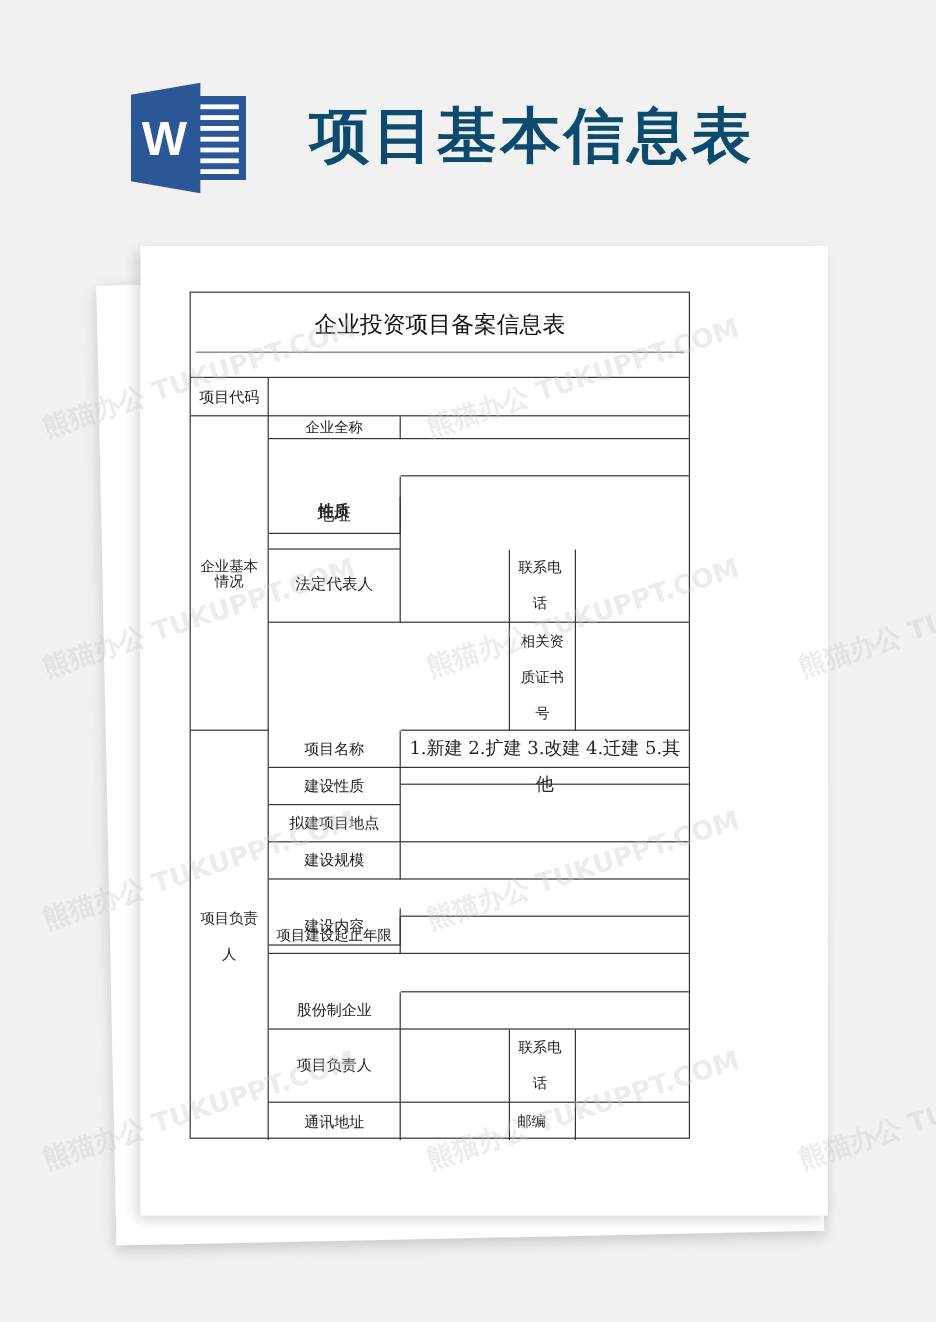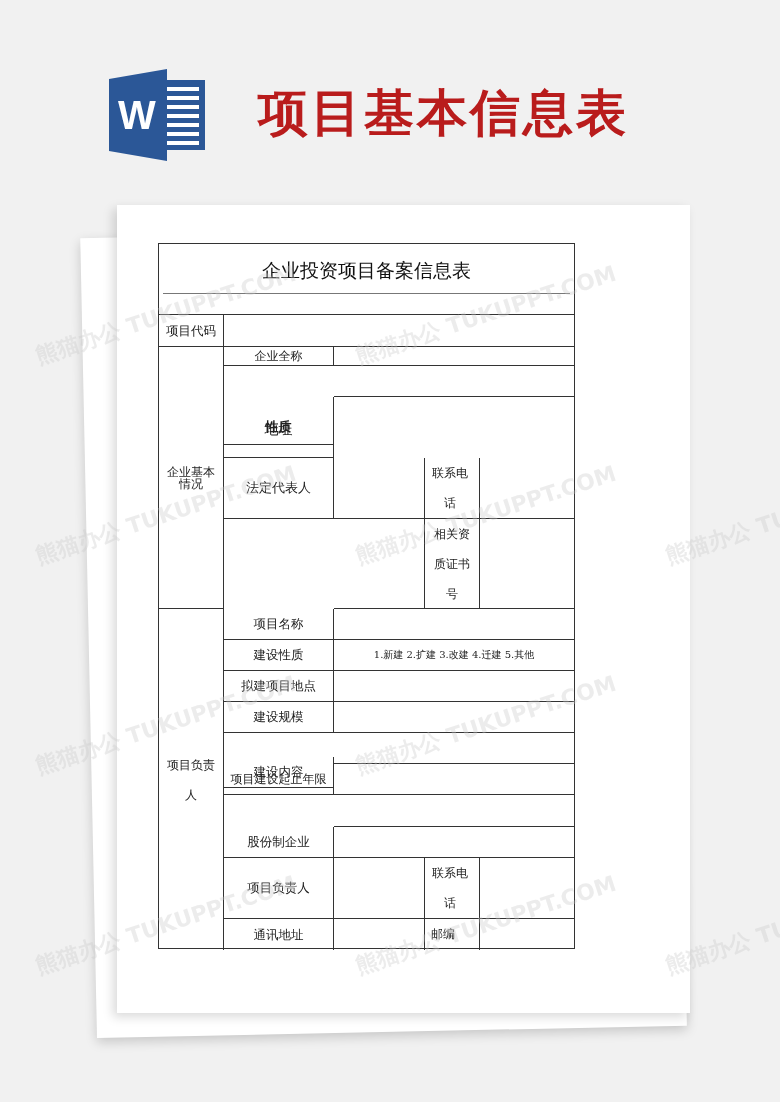--- a/index.html
+++ b/index.html
@@ -1,19 +1,19 @@
 <!DOCTYPE html>
 <html><head>
 <meta charset="utf-8">
 <style>
   html, body { margin:0; padding:0; }
   body { width:780px; height:1102px; background:#f1f1f1; position:relative; overflow:hidden; font-family:"DejaVu Serif","Liberation Serif",serif; }
   .header { position:absolute; left:0; top:0; width:780px; height:190px; }
   .word-icon { position:absolute; left:109px; top:69px; width:98px; height:92px; }
-  .header-title { position:absolute; left:258px; top:78px; font-size:50px; font-weight:bold; color:#b91c1c; letter-spacing:3px; line-height:70px; font-family:"DejaVu Serif","Liberation Serif",serif; }
+  .header-title { position:absolute; left:258px; top:78px; font-size:50px; font-weight:bold; color:#0c4a6e; letter-spacing:3px; line-height:70px; font-family:"DejaVu Serif","Liberation Serif",serif; }
   .page-back { position:absolute; left:97px; top:238px; width:590px; height:800px; background:#fff; transform:rotate(-1.2deg); transform-origin:0 100%; box-shadow:0 4px 12px rgba(0,0,0,0.18); }
   .page { position:absolute; left:117px; top:205px; width:573px; height:808px; background:#fff; box-shadow:-4px 4px 10px rgba(0,0,0,0.15); }
   .tbl { position:absolute; left:158px; top:243px; width:417px; border:1.5px solid #333; box-sizing:border-box; }
   .title-area { height:70px; position:relative; border-bottom:1.5px solid #333; }
   .doc-title { position:absolute; left:0; right:0; top:14px; text-align:center; font-size:19px; color:#111; font-family:"DejaVu Sans","Liberation Sans",sans-serif; }
   .title-rule { position:absolute; left:4px; right:4px; top:49px; border-top:1.5px solid #777; }
   .cell { position:absolute; border-right:1.2px solid #333; border-bottom:1.2px solid #333; box-sizing:border-box; display:flex; align-items:center; justify-content:center; text-align:center; color:#222; font-size:12.5px; line-height:30px; }
   .cell.left-align { justify-content:flex-start; padding-left:7px; }
   .cell.noR { border-right:none; }
   .cell.small { font-size:12px; line-height:12px;font-family:Liberation Serif, serif; }
@@ -76,21 +76,21 @@
     <div class="cell noR" style="left:321px;top:204px;width:94px;height:90px;"></div>
 
     <div class="cell" style="left:0;top:294px;width:65px;height:341px;border-bottom:none;font-size:12px;">
         <span style="width:48px;display:block;">项目负责人</span>
       </div>
 
     <div class="cell" style="left:65px;top:294px;width:110px;height:31px;">项目名称</div>
     <div class="cell noR" style="left:175px;top:294px;width:240px;height:31px;"></div>
 
     <div class="cell" style="left:65px;top:325px;width:110px;height:31px;">建设性质</div>
-    <div class="cell noR" style="left:175px;top:325px;width:240px;height:31px;font-size:10px;">1.新建 2.扩建 3.改建 4.迁建 5.其他</div>
+    <div class="cell noR" style="left:175px;top:308px;width:240px;height:31px;font-size:15px;">1.新建 2.扩建 3.改建 4.迁建 5.其他</div>
 
     <div class="cell" style="left:65px;top:356px;width:110px;height:31px;">拟建项目地点</div>
     <div class="cell noR" style="left:175px;top:356px;width:240px;height:31px;"></div>
 
     <div class="cell" style="left:65px;top:387px;width:110px;height:31px;">建设规模</div>
     <div class="cell noR" style="left:175px;top:387px;width:240px;height:31px;"></div>
 
     <div class="cell" style="left:65px;top:418px;width:110px;height:31px;margin-top:24px;">建设内容</div>
     <div class="cell noR" style="left:175px;top:418px;width:240px;height:31px;"></div>
 

